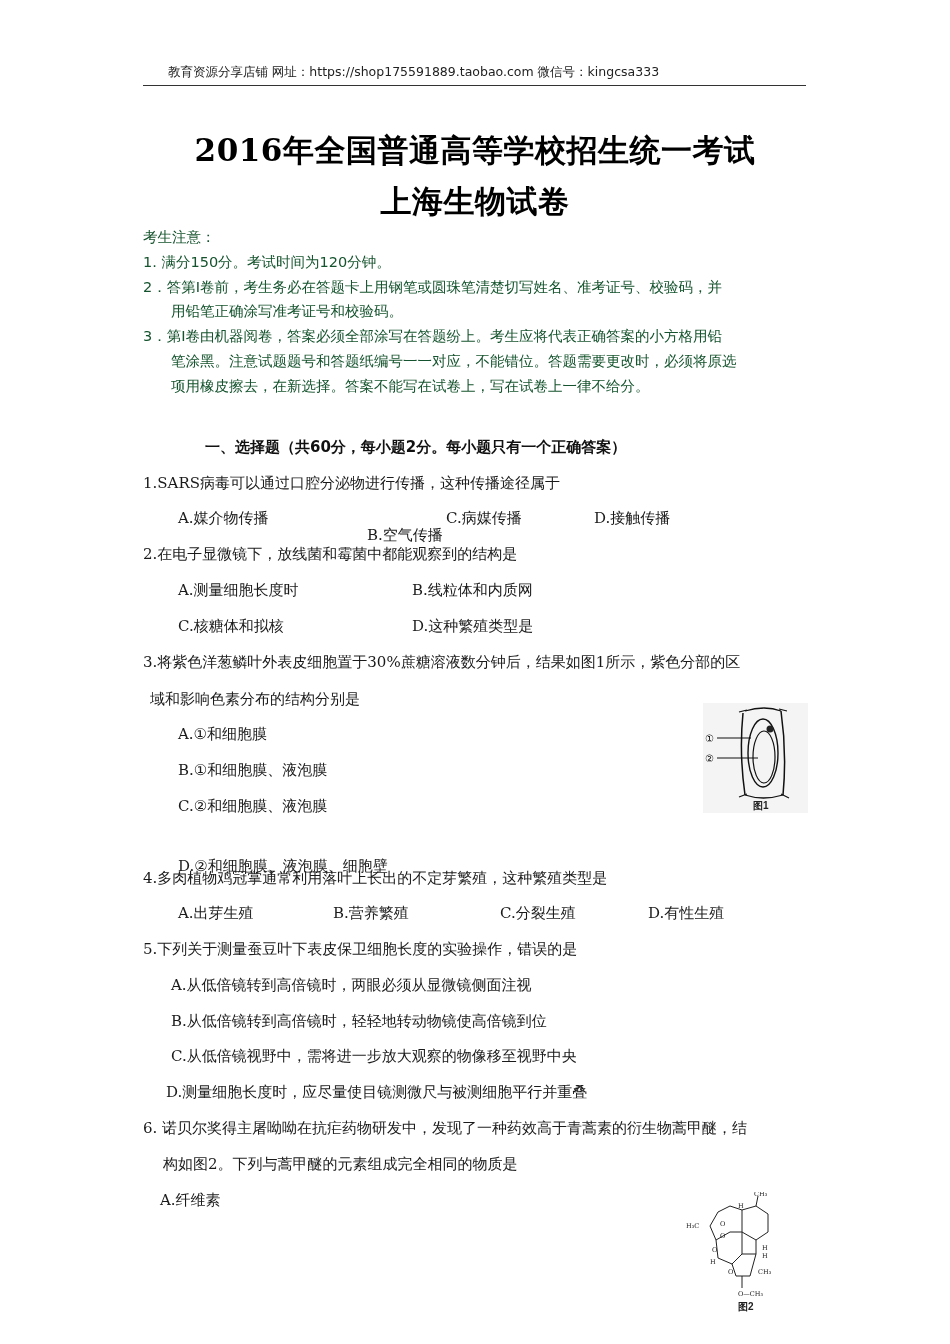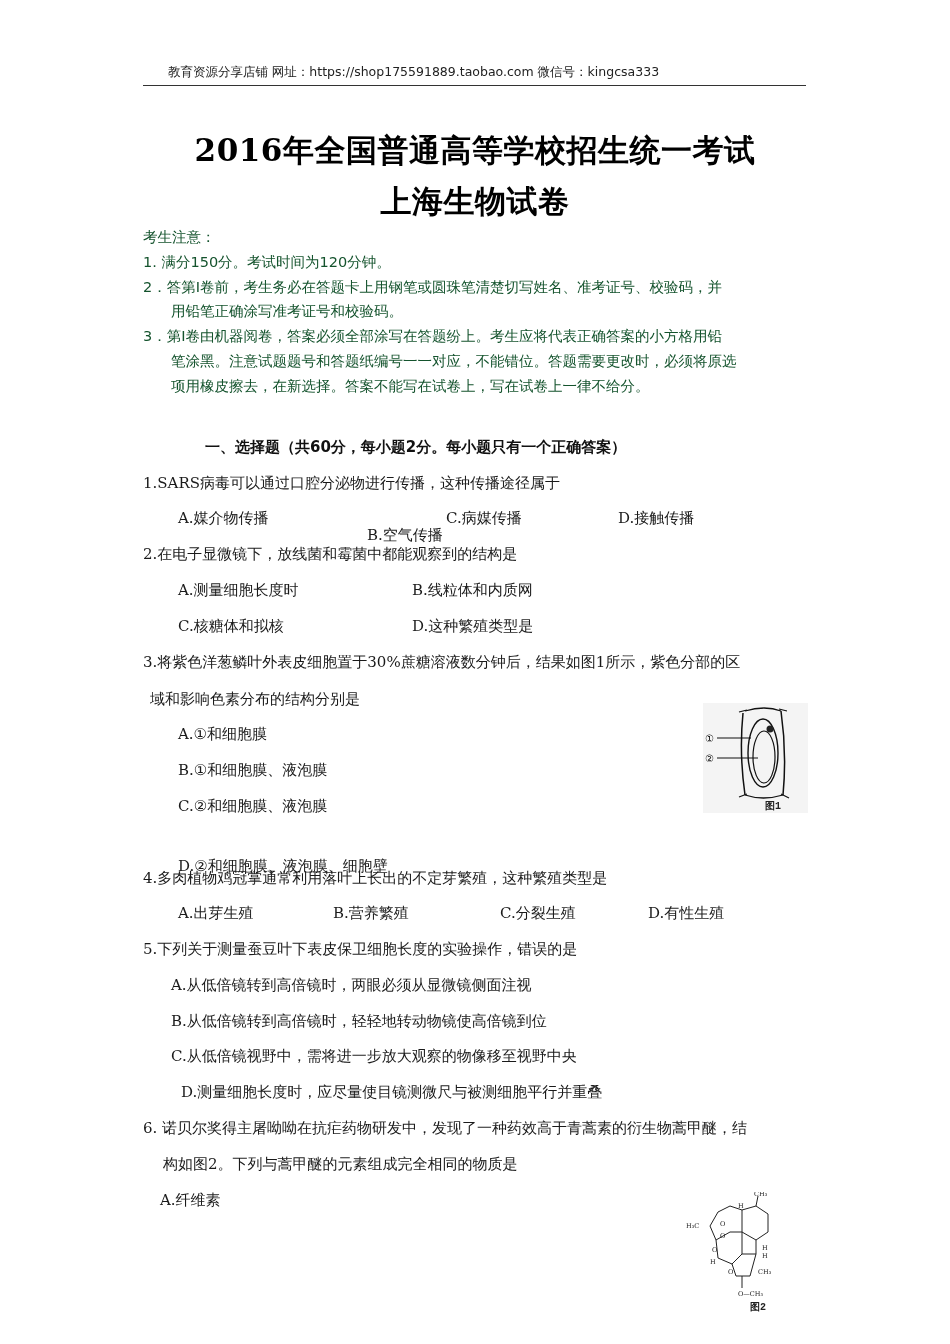--- a/index.html
+++ b/index.html
@@ -6,21 +6,21 @@
   body { width: 950px; height: 1344px; position: relative; overflow: hidden;
          font-family: "DejaVu Serif", "Liberation Serif", serif; color: #111; }
   .abs { position: absolute; }
   .header-text { left: 0; width: 827px; top: 64px; text-align: center; font-family: "DejaVu Sans", "Liberation Sans", sans-serif; font-size: 12.5px; color: #222; }
   .header-rule { left: 143px; width: 663px; top: 85px; height: 0; border-top: 1.6px solid #333; }
   .title { left: 0; width: 950px; text-align: center; font-family: "DejaVu Serif", "Liberation Serif", serif; font-weight: bold; font-size: 31px; color: #000; letter-spacing: 0.5px; }
   .notice { font-family: "DejaVu Sans", "Liberation Sans", sans-serif; font-size: 14.5px; color: #14532d; }
   .line { font-size: 15px; color: #1a1a1a; white-space: nowrap; }
   .section { font-family: "DejaVu Sans", "Liberation Sans", sans-serif; font-weight: bold; font-size: 15px; }
   .fig { background: #f4f4f4; }
-  .figlabel { font-family: Liberation Mono, monospace; font-weight: bold; font-size: 10px; color: #222; margin-left: 12px; }
+  .figlabel { font-family: Liberation Sans, sans-serif; font-weight: bold; font-size: 10px; color: #222; }
 </style>
 </head>
 <body>
 
 <div class="abs header-text">教育资源分享店铺  网址：https://shop175591889.taobao.com   微信号：kingcsa333</div>
 <div class="abs header-rule"></div>
 
 <div class="abs title" style="top:130px;">2016年全国普通高等学校招生统一考试</div>
 <div class="abs title" style="top:181px;">上海生物试卷</div>
 
@@ -31,21 +31,21 @@
 <div class="abs notice" style="left:143px; top:327px;">3．第Ⅰ卷由机器阅卷，答案必须全部涂写在答题纷上。考生应将代表正确答案的小方格用铅</div>
 <div class="abs notice" style="left:171px; top:352px;">笔涂黑。注意试题题号和答题纸编号一一对应，不能错位。答题需要更改时，必须将原选</div>
 <div class="abs notice" style="left:171px; top:377px;">项用橡皮擦去，在新选择。答案不能写在试卷上，写在试卷上一律不给分。</div>
 
 <div class="abs section" style="left:161px; top:438px;margin-left:44px;">一、选择题（共60分，每小题2分。每小题只有一个正确答案）</div>
 
 <div class="abs line" style="left:143px; top:474px;">1.SARS病毒可以通过口腔分泌物进行传播，这种传播途径属于</div>
 <div class="abs line" style="left:178px; top:509px;">A.媒介物传播</div>
 <div class="abs line" style="left:325px; top:526px;margin-left:42px;">B.空气传播</div>
 <div class="abs line" style="left:446px; top:509px;">C.病媒传播</div>
-<div class="abs line" style="left:618px; top:509px;">D.接触传播</div>
+<div class="abs line" style="left:594px; top:509px;">D.接触传播</div>
 
 <div class="abs line" style="left:143px; top:545px;">2.在电子显微镜下，放线菌和霉菌中都能观察到的结构是</div>
 <div class="abs line" style="left:178px; top:581px;">A.测量细胞长度时</div>
 <div class="abs line" style="left:412px; top:581px;">B.线粒体和内质网</div>
 <div class="abs line" style="left:178px; top:617px;">C.核糖体和拟核</div>
 <div class="abs line" style="left:412px; top:617px;">D.这种繁殖类型是</div>
 
 <div class="abs line" style="left:143px; top:653px;">3.将紫色洋葱鳞叶外表皮细胞置于30%蔗糖溶液数分钟后，结果如图1所示，紫色分部的区</div>
 <div class="abs line" style="left:150px; top:690px;">域和影响色素分布的结构分别是</div>
 <div class="abs line" style="left:178px; top:725px;">A.①和细胞膜</div>
@@ -74,21 +74,21 @@
 <div class="abs line" style="left:143px; top:869px;">4.多肉植物鸡冠掌通常利用落叶上长出的不定芽繁殖，这种繁殖类型是</div>
 <div class="abs line" style="left:178px; top:904px;">A.出芽生殖</div>
 <div class="abs line" style="left:333px; top:904px;">B.营养繁殖</div>
 <div class="abs line" style="left:500px; top:904px;">C.分裂生殖</div>
 <div class="abs line" style="left:648px; top:904px;">D.有性生殖</div>
 
 <div class="abs line" style="left:143px; top:940px;">5.下列关于测量蚕豆叶下表皮保卫细胞长度的实验操作，错误的是</div>
 <div class="abs line" style="left:171px; top:976px;">A.从低倍镜转到高倍镜时，两眼必须从显微镜侧面注视</div>
 <div class="abs line" style="left:171px; top:1012px;">B.从低倍镜转到高倍镜时，轻轻地转动物镜使高倍镜到位</div>
 <div class="abs line" style="left:171px; top:1047px;">C.从低倍镜视野中，需将进一步放大观察的物像移至视野中央</div>
-<div class="abs line" style="left:181px; top:1083px;">D.测量细胞长度时，应尽量使目镜测微尺与被测细胞平行并重叠</div>
+<div class="abs line" style="left:166px; top:1083px;">D.测量细胞长度时，应尽量使目镜测微尺与被测细胞平行并重叠</div>
 
 <div class="abs line" style="left:143px; top:1119px;">6. 诺贝尔奖得主屠呦呦在抗疟药物研发中，发现了一种药效高于青蒿素的衍生物蒿甲醚，结</div>
 <div class="abs line" style="left:163px; top:1155px;">构如图2。下列与蒿甲醚的元素组成完全相同的物质是</div>
 <div class="abs line" style="left:160px; top:1191px;">A.纤维素</div>
 
 <div class="abs" style="left:680px; top:1192px; width:120px; height:120px;">
   <svg width="120" height="120" viewBox="0 0 120 120">
     <g stroke="#222" stroke-width="1" fill="none">
       <polyline points="62,18 76,14 88,22 88,40 76,48 62,40 62,18"></polyline>
       <polyline points="62,40 62,62 52,72 38,66 36,48 50,40 62,40"></polyline>

